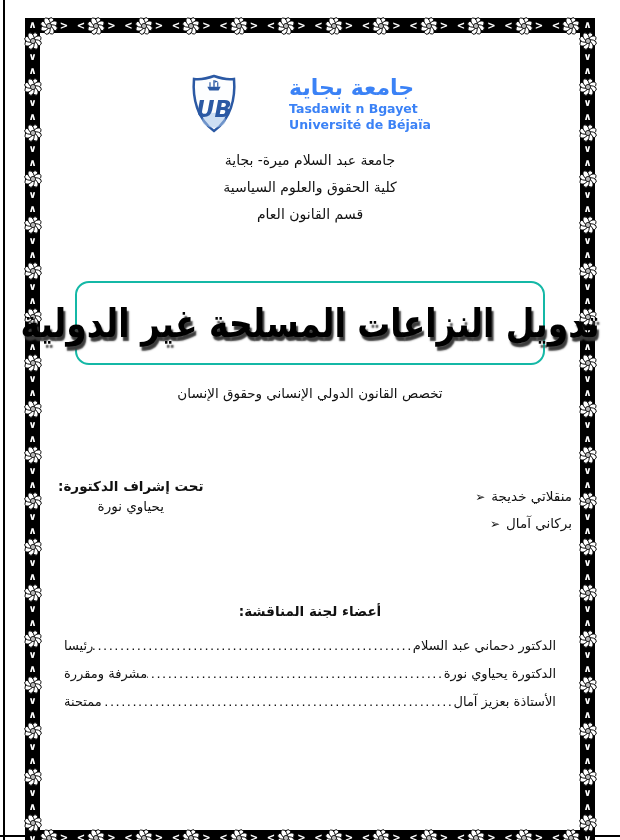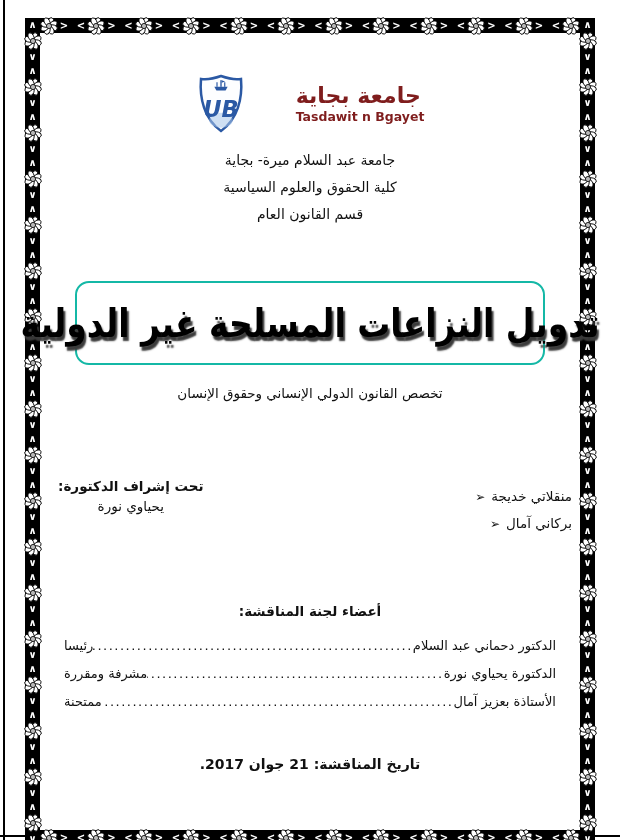--- a/index.html
+++ b/index.html
@@ -19,21 +19,21 @@
   .band.l{left:25px;}
   .band.r{right:25px;}
   .bu{display:flex;align-items:center;gap:1px;}
   .band.v .bu{flex-direction:column;}
   .chev{color:#fff;font-weight:bold;font-size:10px;line-height:1;font-family:"DejaVu Sans",sans-serif;}
   .rose{width:20px;height:20px;flex:none;}
 
   
   .logo-row{position:absolute;top:72px;left:0;right:0;display:flex;justify-content:center;align-items:center;gap:10px;}
   .shield{width:50px;height:63px;flex:none;}
-  .logo-text{display:flex;flex-direction:column;align-items:flex-start;color:#7f1d1d;margin-left:40px;}
+  .logo-text{display:flex;flex-direction:column;align-items:flex-start;color:#3b82f6;margin-left:40px;}
   .logo-ar{font-size:22px;font-weight:bold;line-height:27px;}
   .logo-latin{font-size:12.5px;font-weight:bold;line-height:16px;text-align:right;}
 
   .uni-block{position:absolute;top:147px;left:40px;right:40px;text-align:center;
              font-size:14px;line-height:27px;}
 
   .title-box{position:absolute;top:281px;left:75px;width:470px;height:84px;box-sizing:border-box;
              border:2px solid #14b8a6;border-radius:14px;display:flex;align-items:center;justify-content:center;}
   .title-text{font-size:33px;font-weight:bold;white-space:nowrap;color:#000;
               text-shadow:2px 3px 1.5px #3a3a3a;transform:scaleY(1.18);}
@@ -523,20 +523,21 @@
         <rect x="29.2" y="9" width="1.6" height="8"></rect>
         <rect x="24.5" y="11.5" width="1.4" height="5.5"></rect>
         <rect x="33.8" y="11.5" width="1.4" height="5.5"></rect>
         <path d="M30.8 9 l4.2 1.6 -4.2 1.6 z"></path>
       </g>
       <text x="30" y="53" text-anchor="middle" font-size="27" font-weight="bold" font-style="italic" fill="#2b59a4">UB</text>
     </svg>
     <div class="logo-text">
       <span class="logo-ar" dir="rtl">جامعة بجاية</span>
       <span class="logo-latin">Tasdawit n Bgayet</span>
+      <span class="logo-latin">Université de Béjaïa</span>
     </div>
   </div>
 
   <div class="uni-block" dir="rtl">
     <div>جامعة عبد السلام ميرة- بجاية</div>
     <div>كلية الحقوق والعلوم السياسية</div>
     <div>قسم القانون العام</div>
   </div>
 
   <div class="title-box">
@@ -578,15 +579,14 @@
         <span class="rl">مشرفة ومقررة</span>
       </div>
       <div class="crow">
         <span class="nm">الأستاذة بعزيز آمال</span>
         <span class="leader">............................................................................................................................................</span>
         <span class="rl">ممتحنة</span>
       </div>
     </div>
   </div>
 
-  <div class="date" dir="rtl">تاريخ المناقشة: 21 جوان 2017.</div>
 
 </div>
 
 </body></html>

